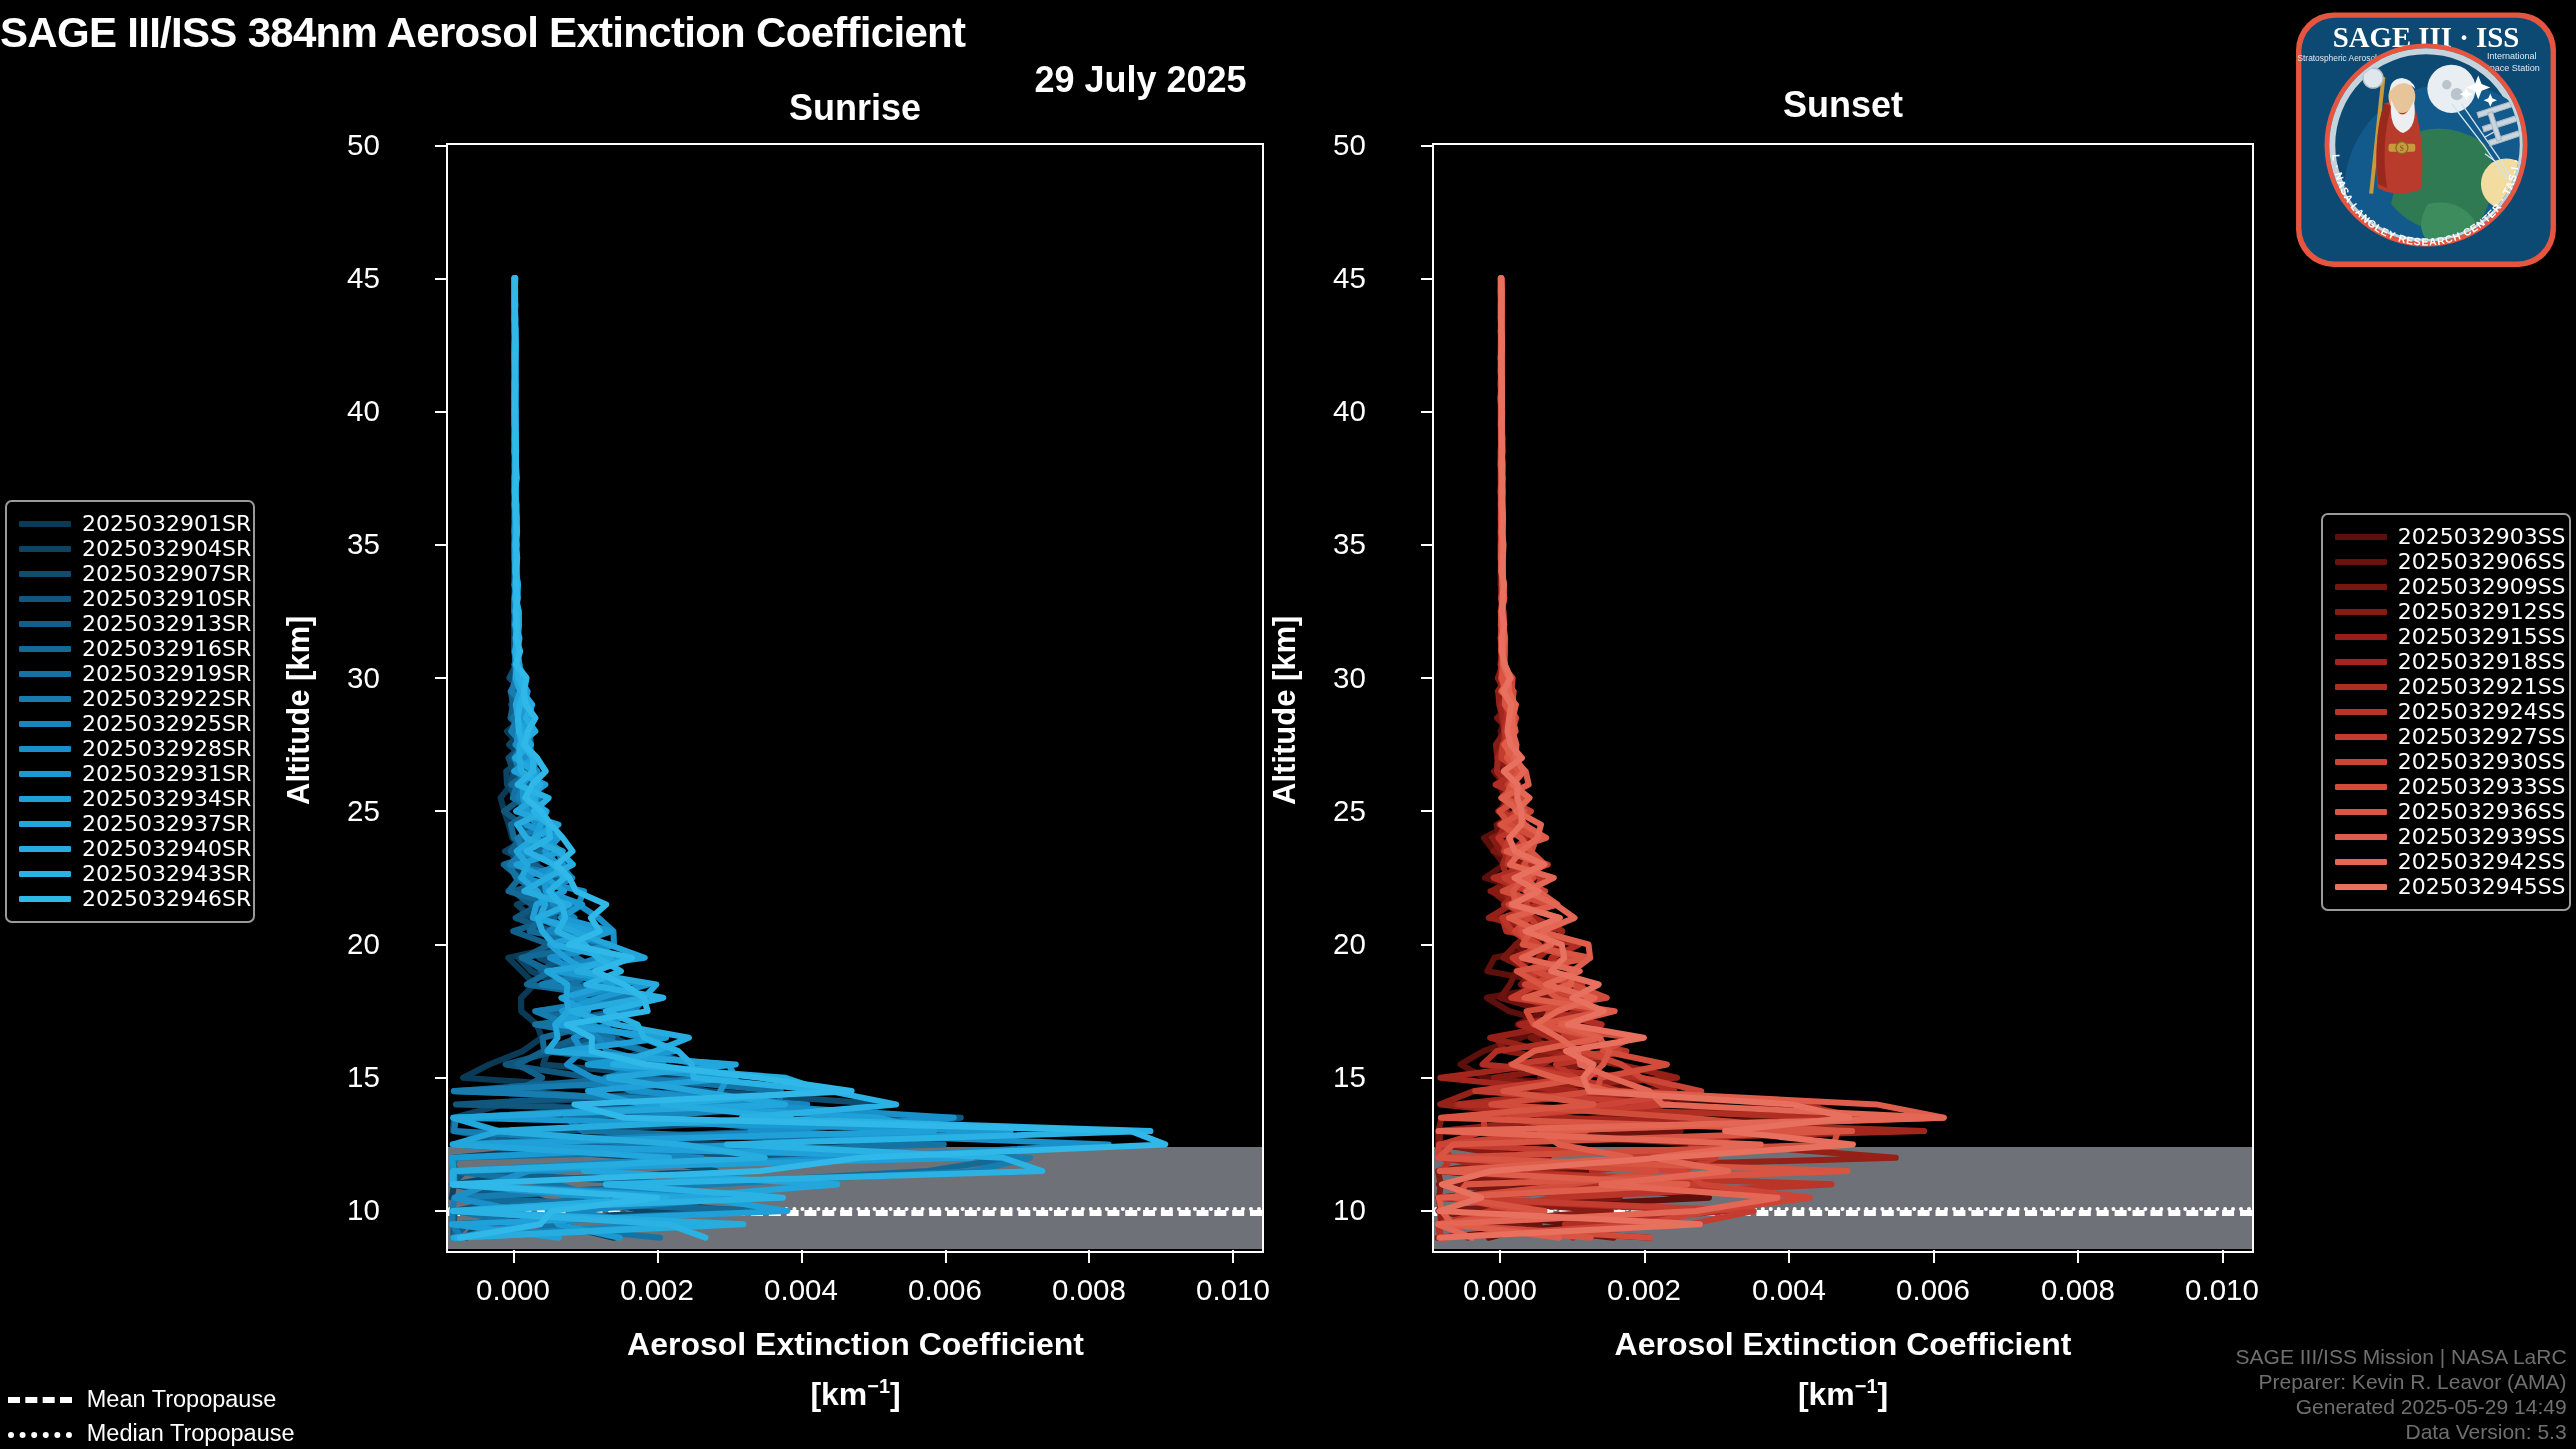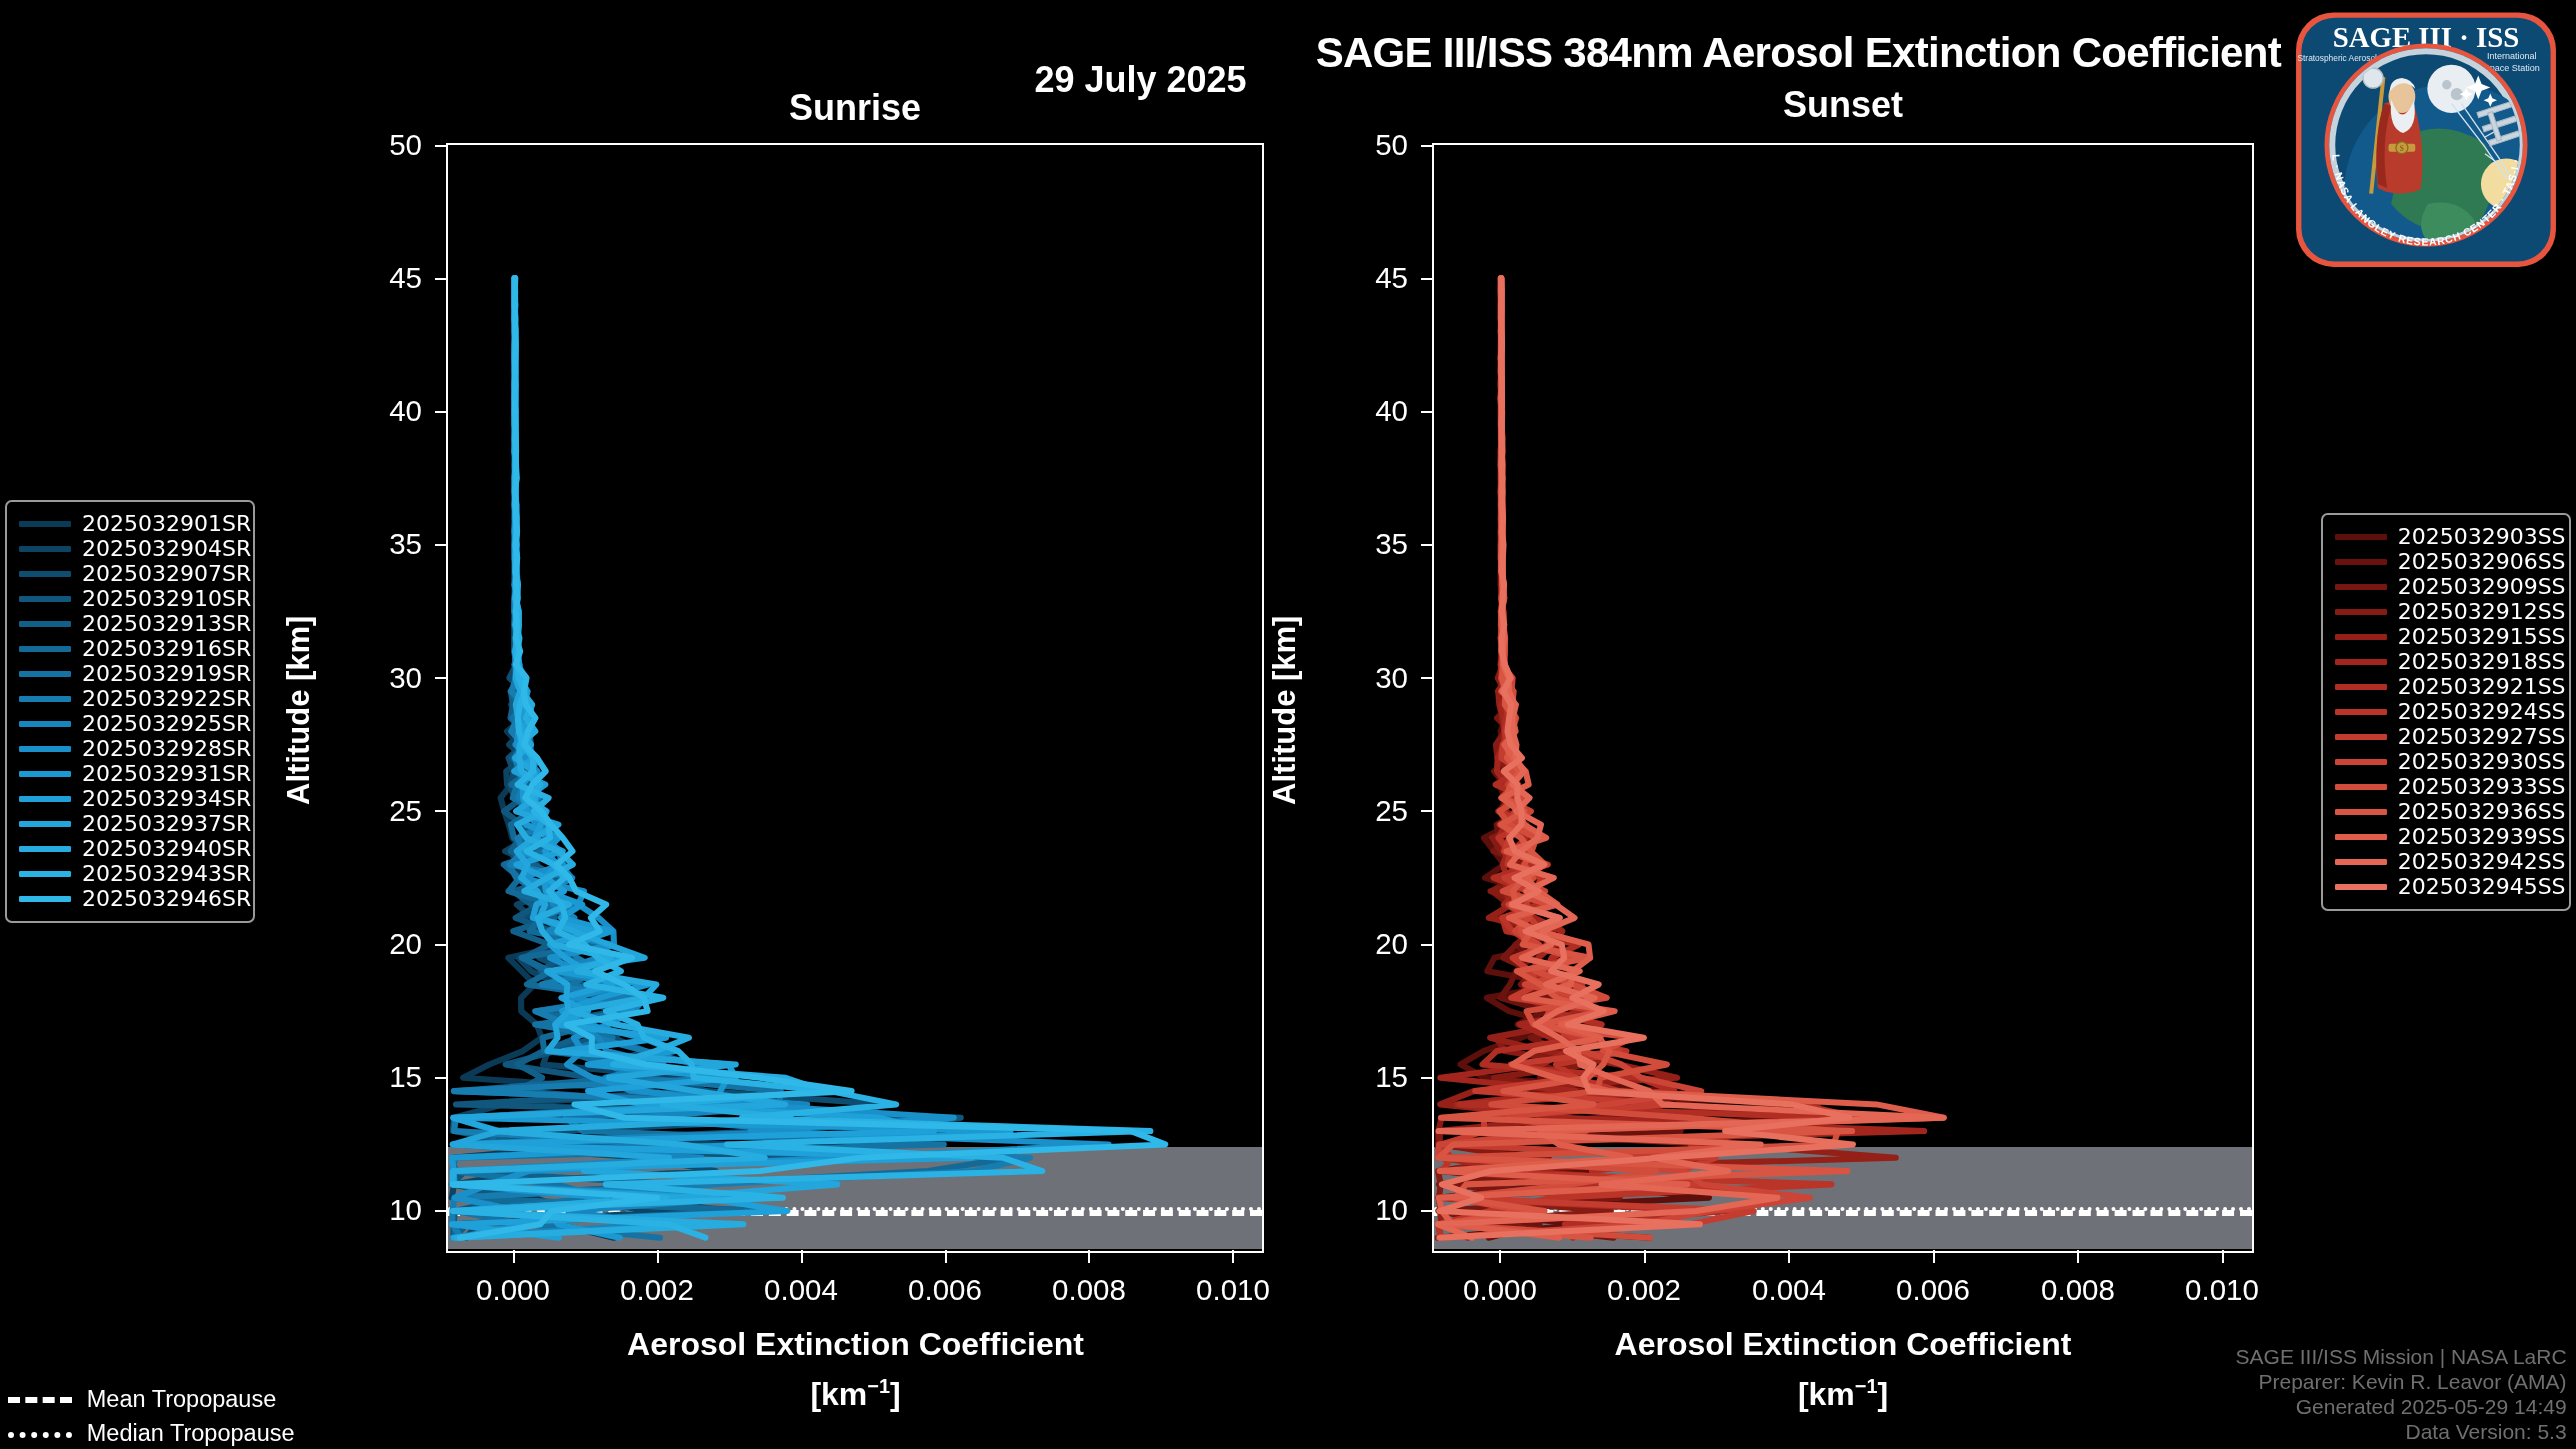--- a/index.html
+++ b/index.html
@@ -3,24 +3,23 @@
 <meta charset="utf-8">
 <style>
   html,body{margin:0;padding:0;background:#000;}
   body{width:2576px;height:1449px;position:relative;overflow:hidden;
        font-family:"Liberation Sans",sans-serif;color:#fff;}
 
   .abs{position:absolute;}
 
   
   #main-title{
-    left:0;top:9.4px;width:2281px;text-align:right;
+    left:0;top:9.4px;width:2281px;text-align:left;
     font-size:42px;font-weight:bold;letter-spacing:-0.7px;
     font-family:"Liberation Sans",sans-serif;
-    margin-top:20px;
   }
   #date-subtitle{
     left:0;top:59px;width:2281px;text-align:center;
     font-size:36px;font-weight:bold;
   }
   .panel-title{
     font-size:36px;font-weight:bold;text-align:center;
   }
   #title-sunrise{left:446px;top:87px;width:818px;}
   #title-sunset{left:1432px;top:84px;width:822px;}
@@ -33,21 +32,21 @@
   .tropo-band{position:absolute;left:0;right:0;background:#6e7278;}
   .tropo-mean{position:absolute;left:0;right:0;height:0;
       border-top:6px dashed #fff;}
   .tropo-median{position:absolute;left:0;right:0;height:0;
       border-top:4.7px dotted #fff;}
 
   .curves{position:absolute;left:0;top:0;width:100%;height:100%;}
 
   
   .ytick{position:absolute;width:13.4px;height:2px;background:#fff;}
-  .ylabel{position:absolute;text-align:right;font-size:29.5px;line-height:29.5px;}
+  .ylabel{position:absolute;text-align:center;font-size:29.5px;line-height:29.5px;}
   .xtick{position:absolute;width:2px;height:13.4px;background:#fff;}
   .xlabel{position:absolute;text-align:center;font-size:29.5px;line-height:29.5px;}
 
   
   .ytitle{position:absolute;font-size:31px;font-weight:bold;
       transform-origin:0 0;transform:rotate(-90deg);white-space:nowrap;}
   .xtitle{position:absolute;font-size:32px;font-weight:bold;text-align:center;line-height:42px;}
 
   
   .evlegend{position:absolute;border:2px solid #9a9a9a;border-radius:6.7px;

